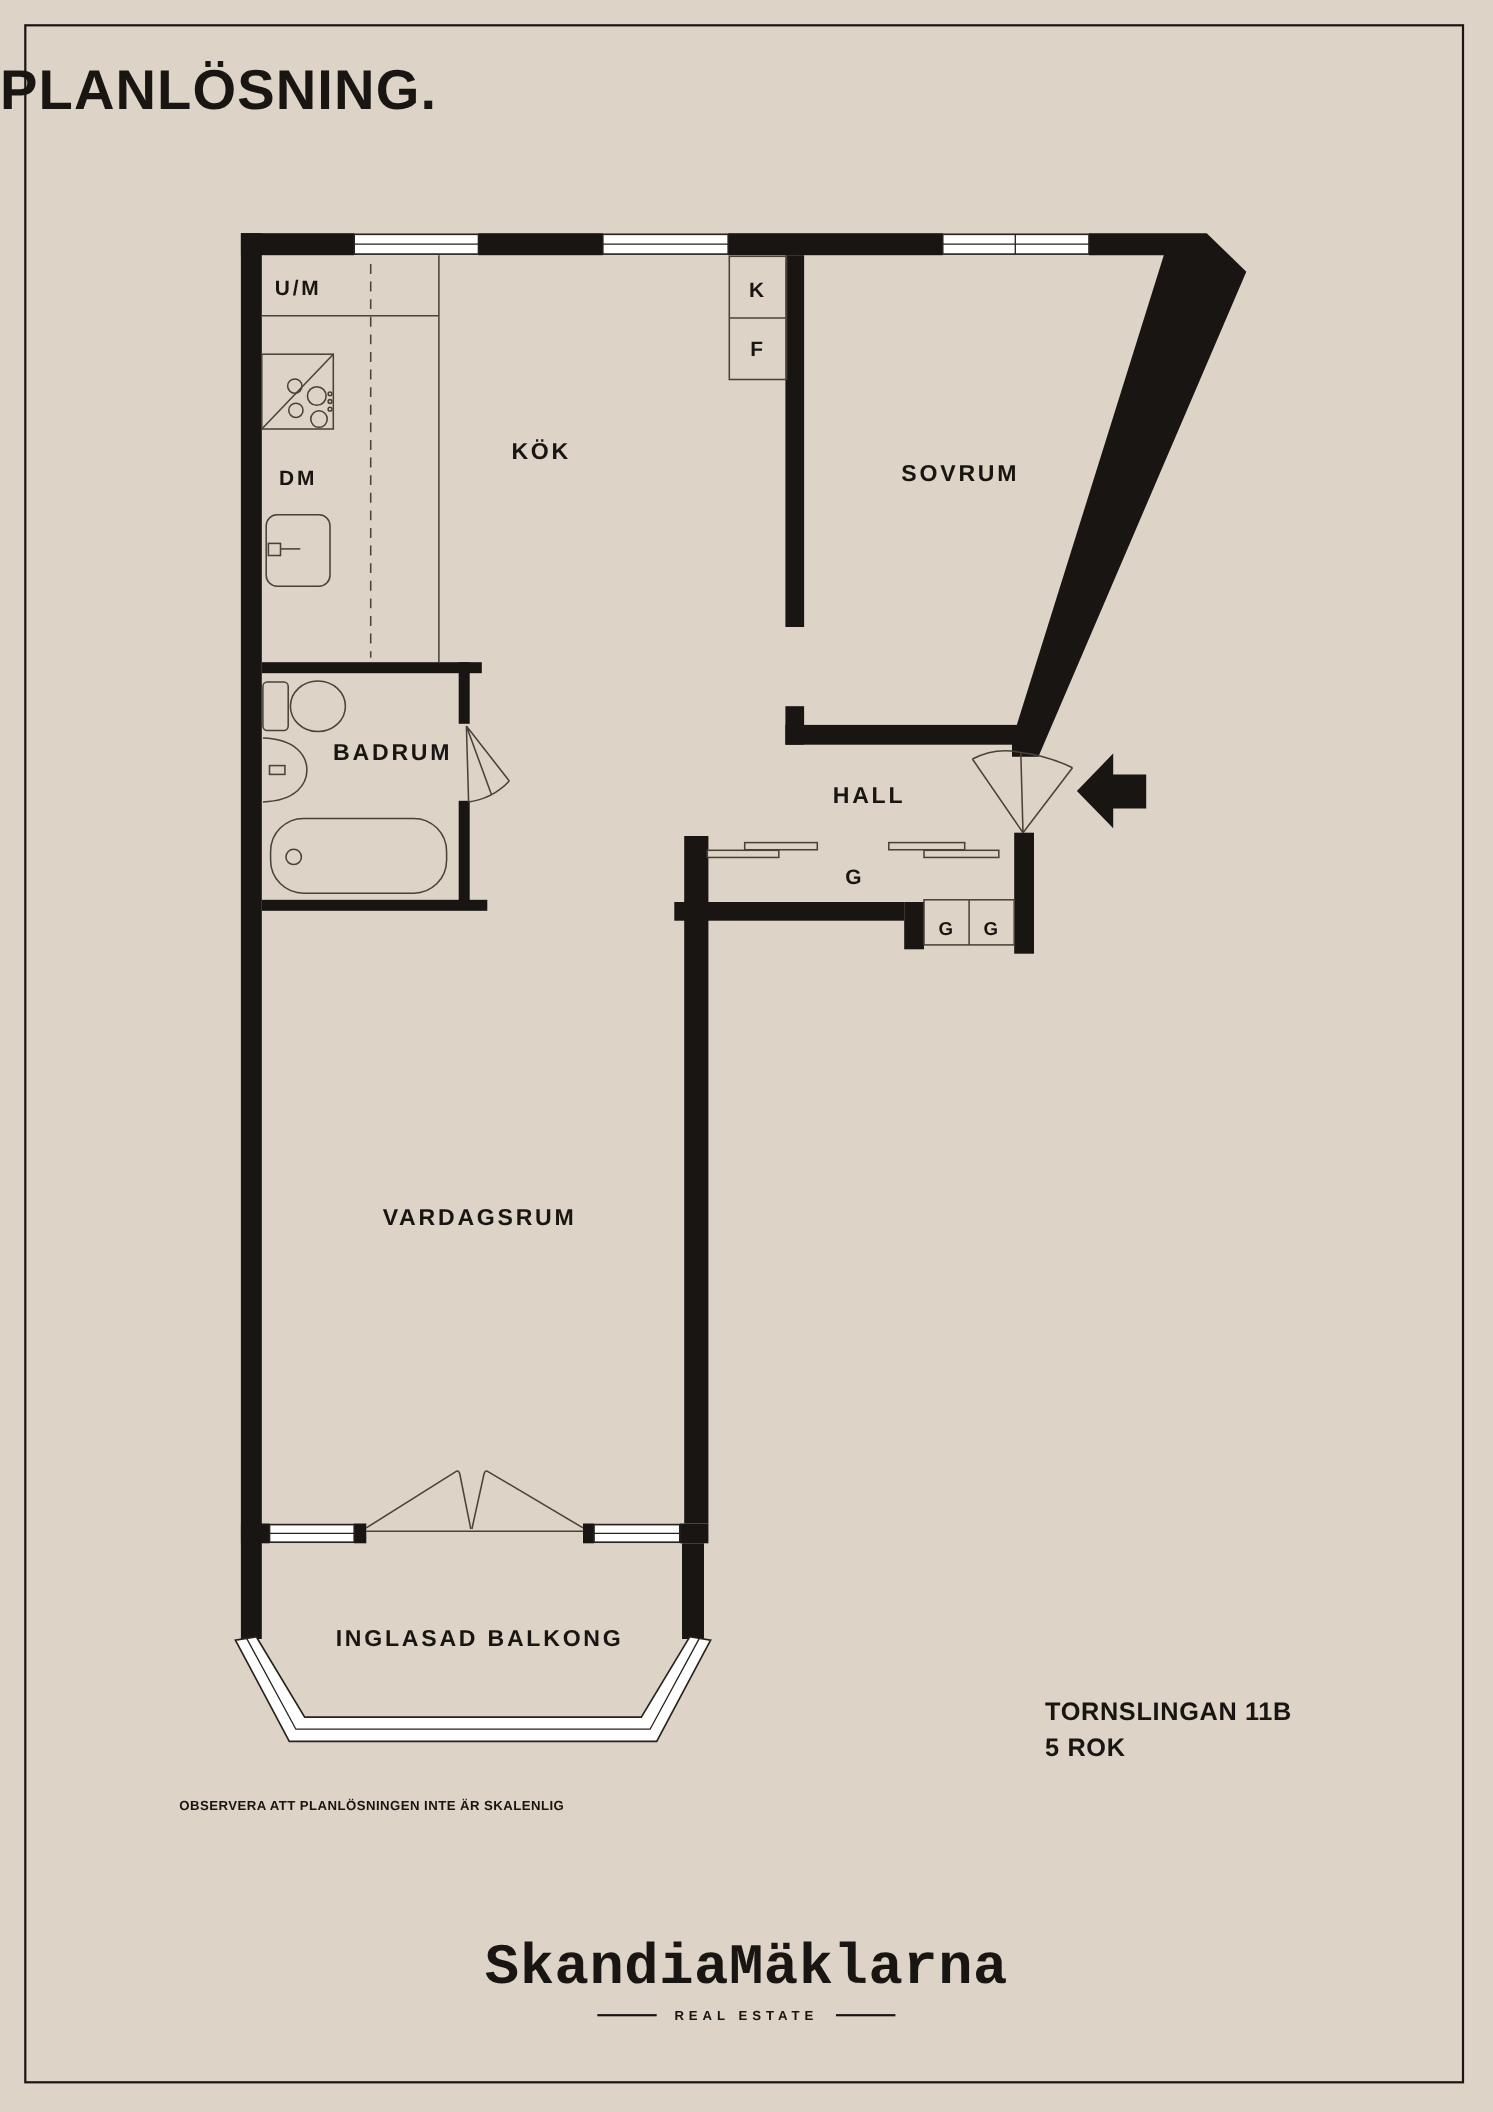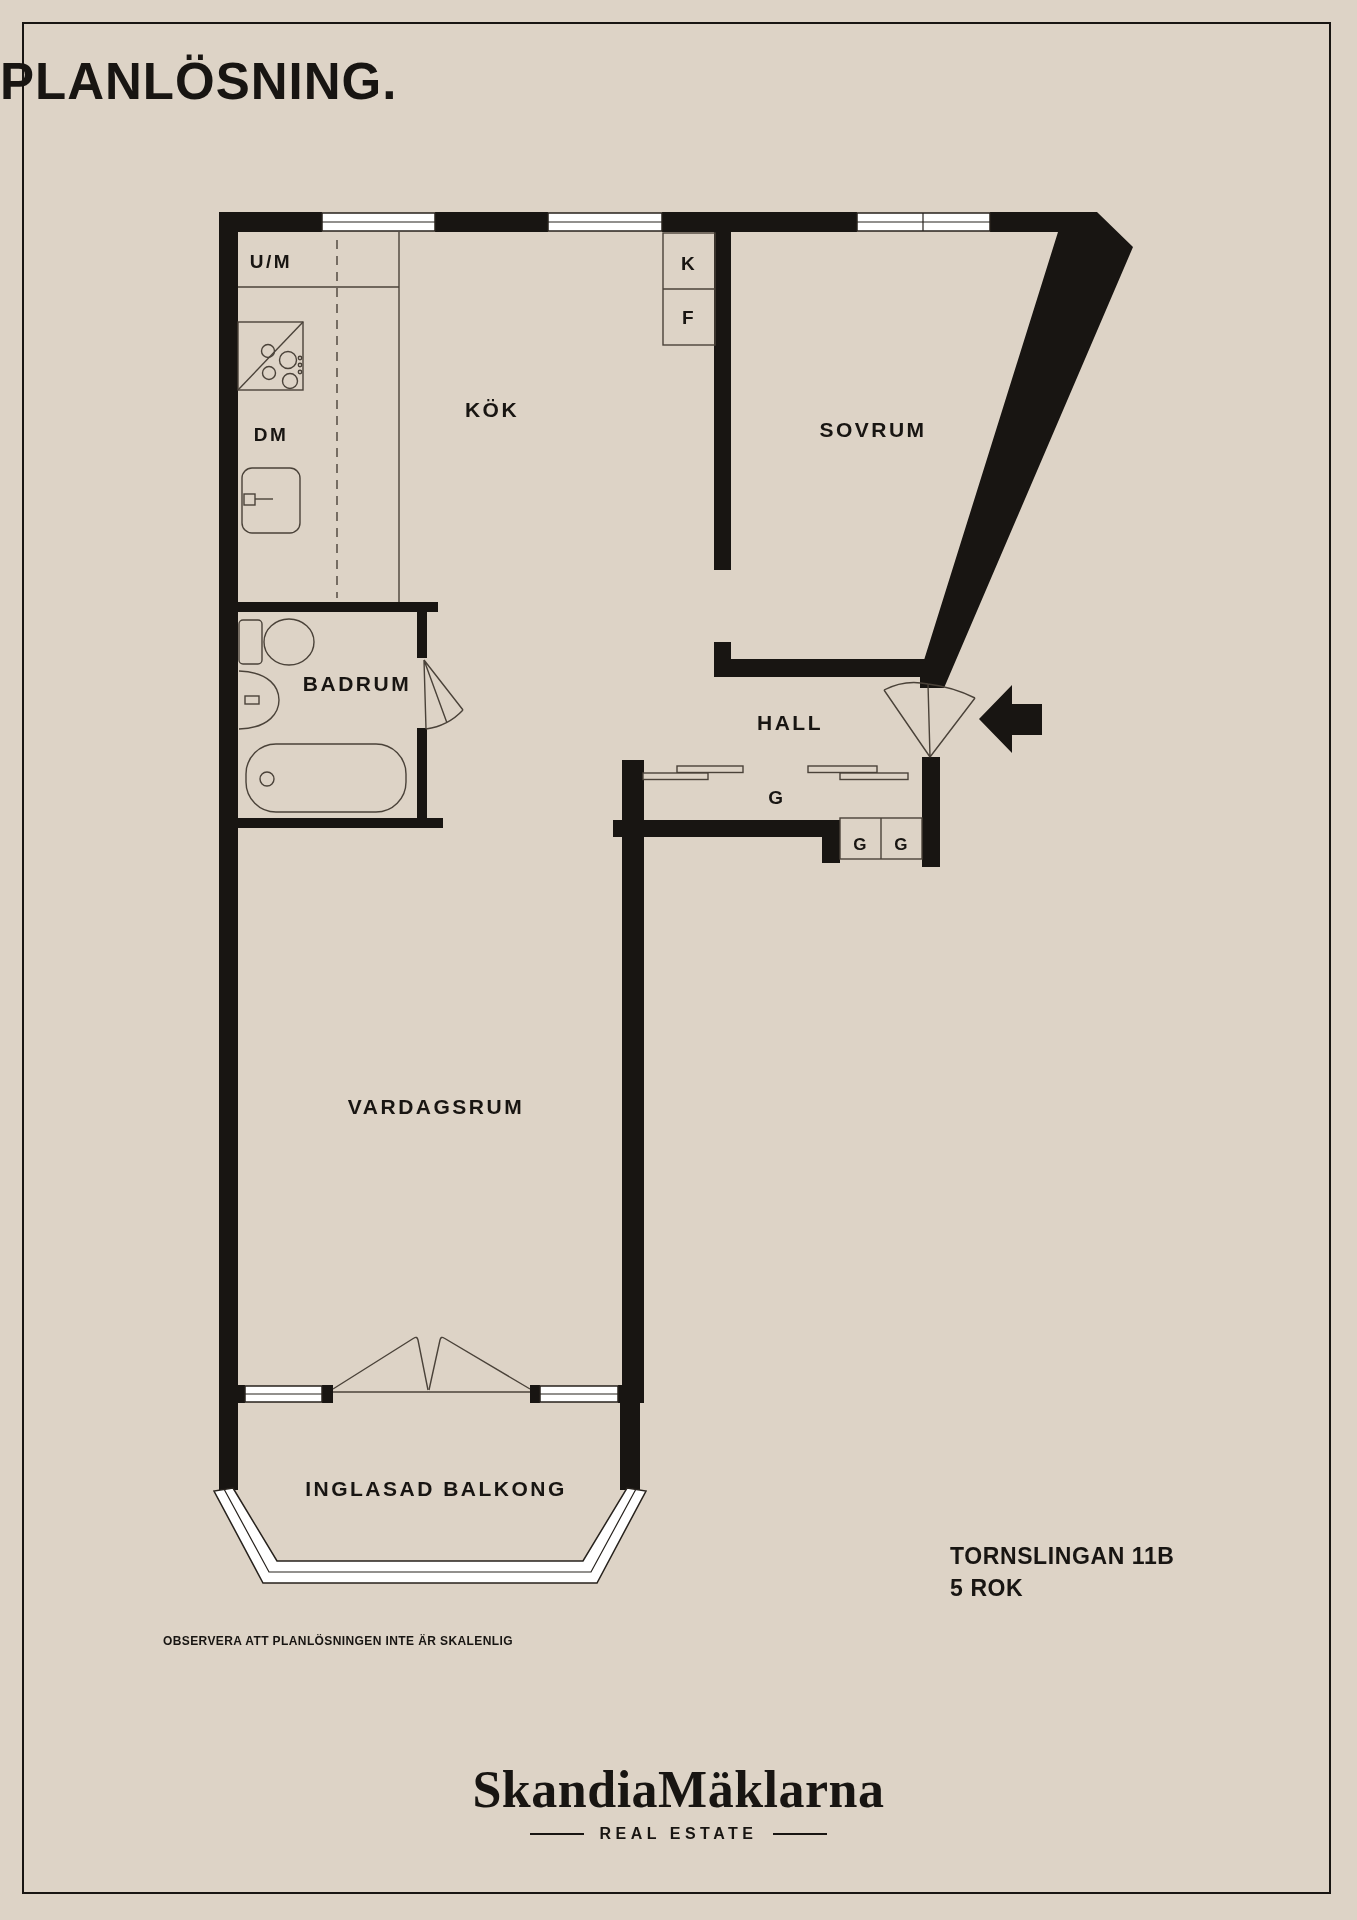--- a/index.html
+++ b/index.html
@@ -35,28 +35,28 @@
   .disclaimer{
     position:absolute;left:163px;top:1634px;
     font-size:12px;font-weight:700;letter-spacing:0.4px;
   }
   .address{
     position:absolute;left:950px;top:1541px;
     font-size:23px;font-weight:700;letter-spacing:0.6px;line-height:1.38;
   }
   .logo{position:absolute;left:0;top:1760px;width:100%;text-align:center;}
   .logo-name{
-    font-family:Liberation Serif, serif;
+    font-family:Liberation Mono, monospace;
     font-size:52px;font-weight:600;letter-spacing:0.5px;
   }
   .logo-tagline-row{
     margin-top:6px;display:flex;justify-content:center;align-items:center;gap:16px;
   }
   .logo-tagline{
-    font-size:16px;font-weight:700;letter-spacing:4.5px;
+    font-size:12px;font-weight:700;letter-spacing:4.5px;
   }
   .dashline{display:inline-block;width:54px;height:0;border-top:2.2px solid var(--ink,#181512);}
 </style>
 </head>
 <body>
 
 <div class="page">
   <div class="frame"></div>
 
   <div class="title">PLANLÖSNING.</div>

